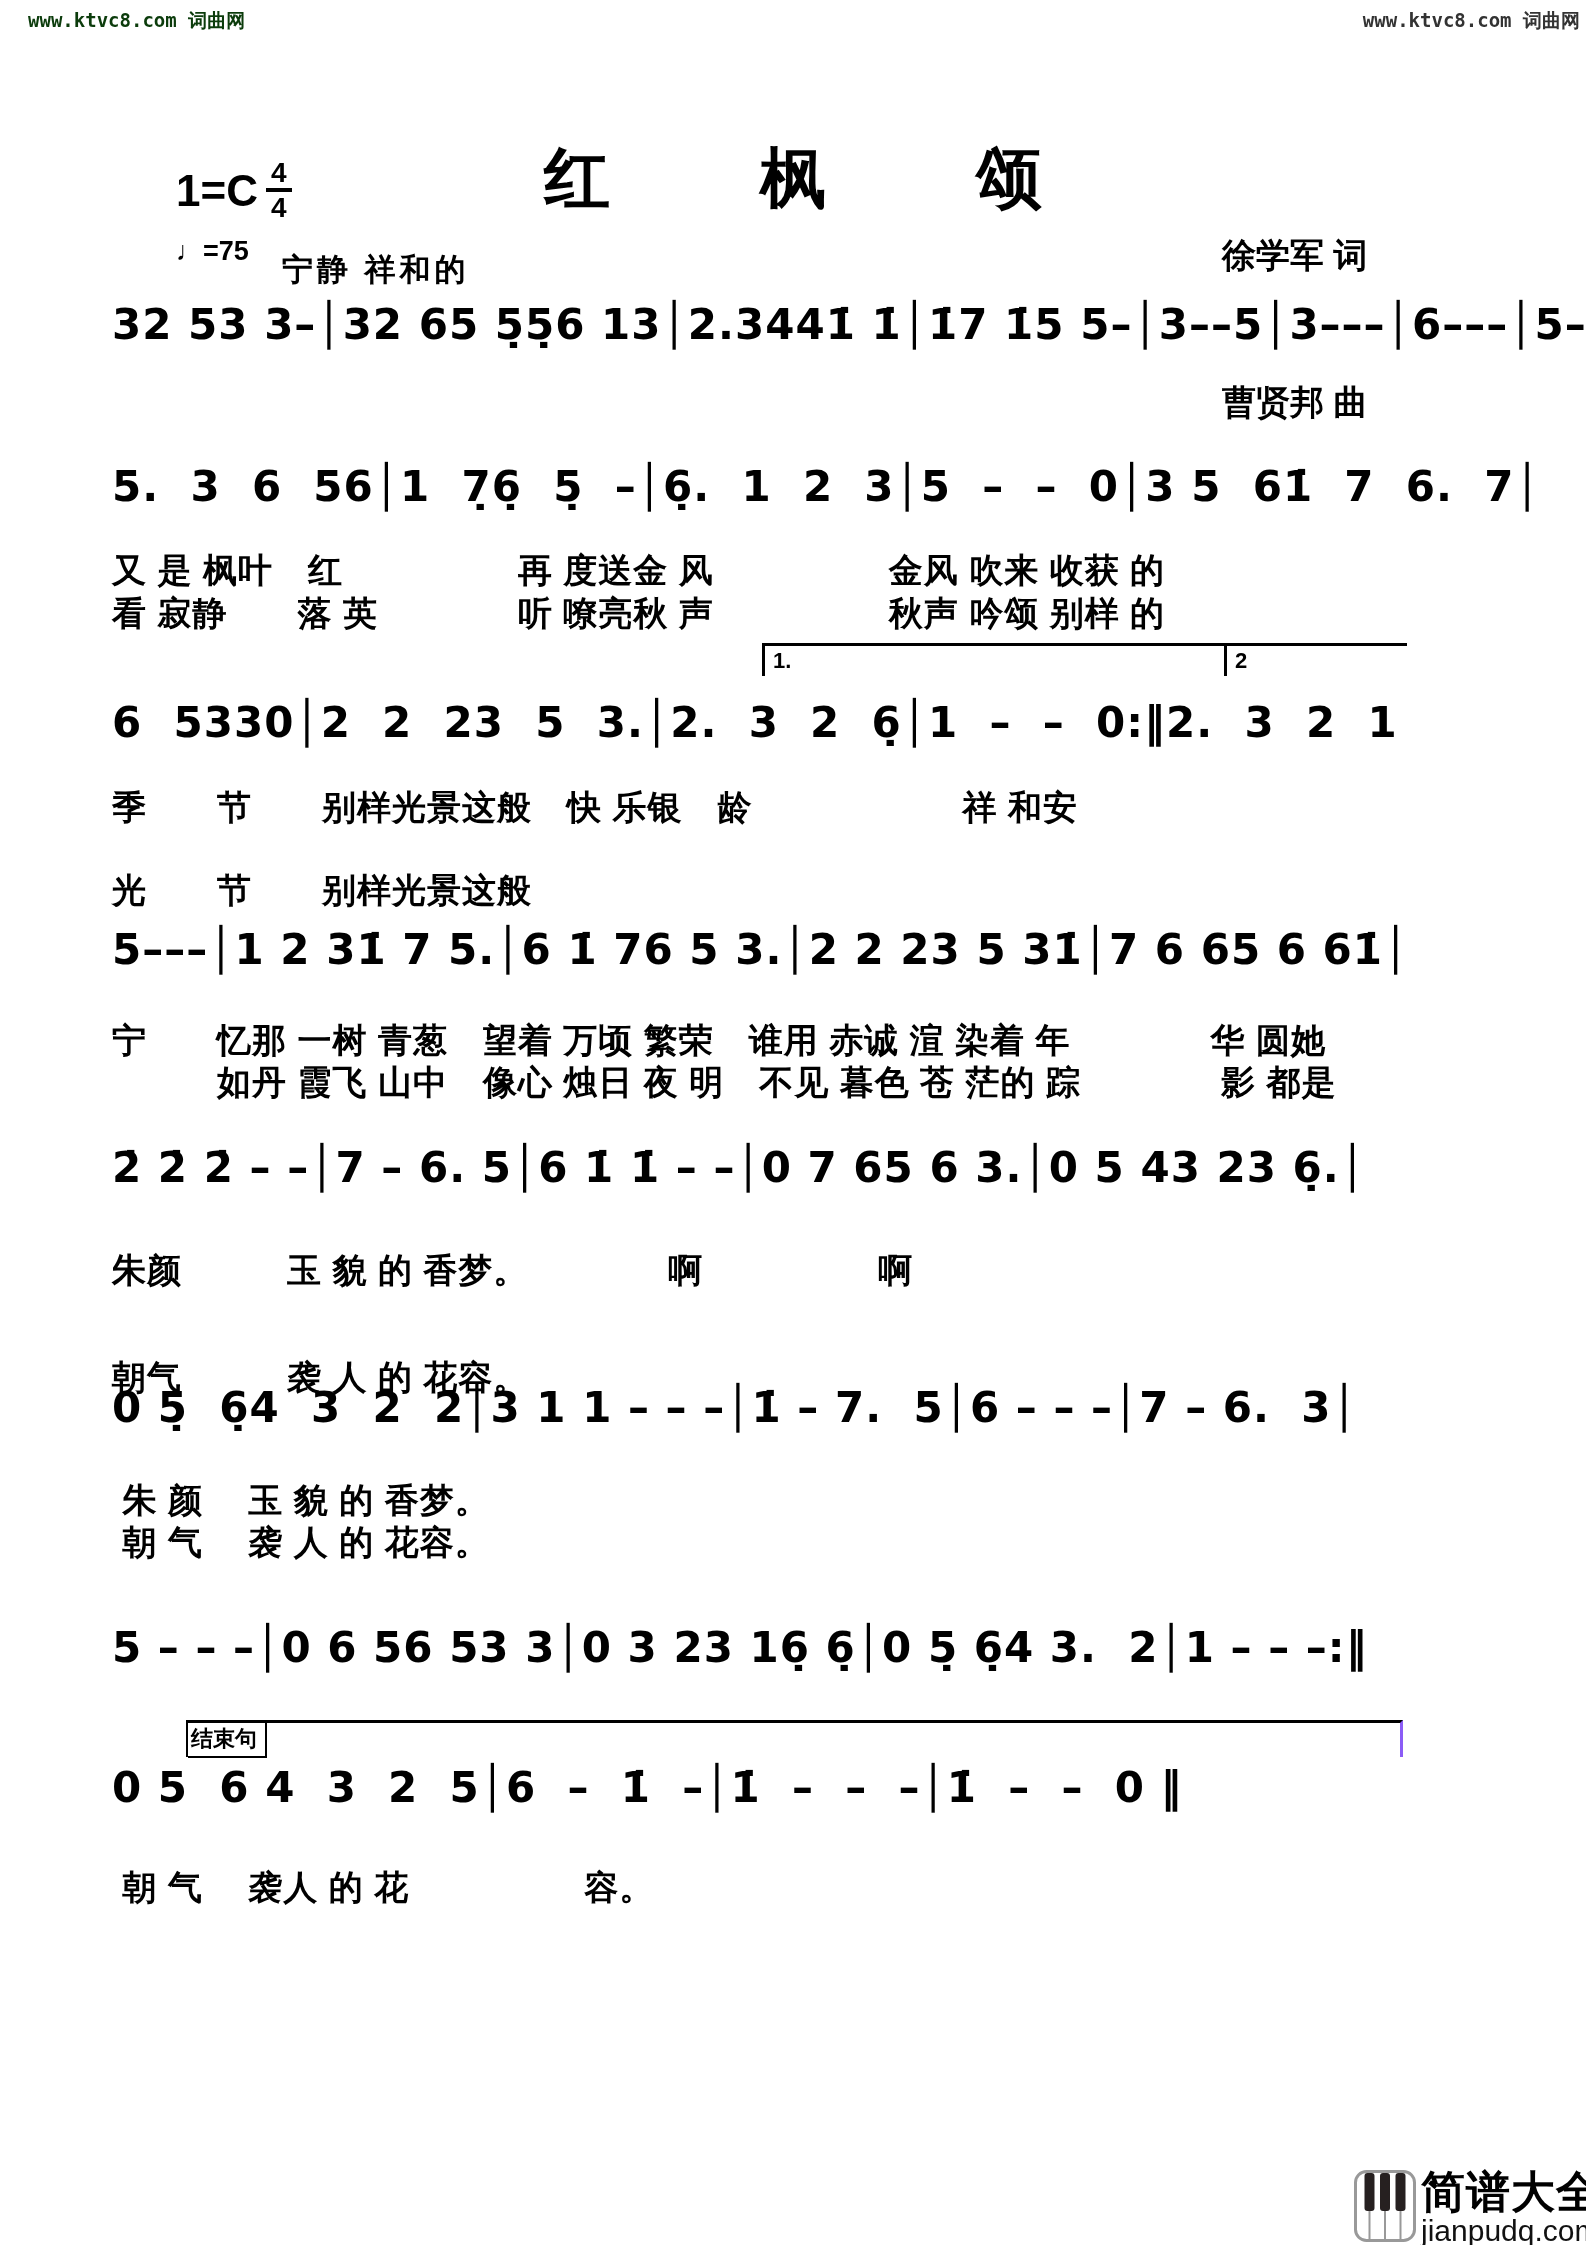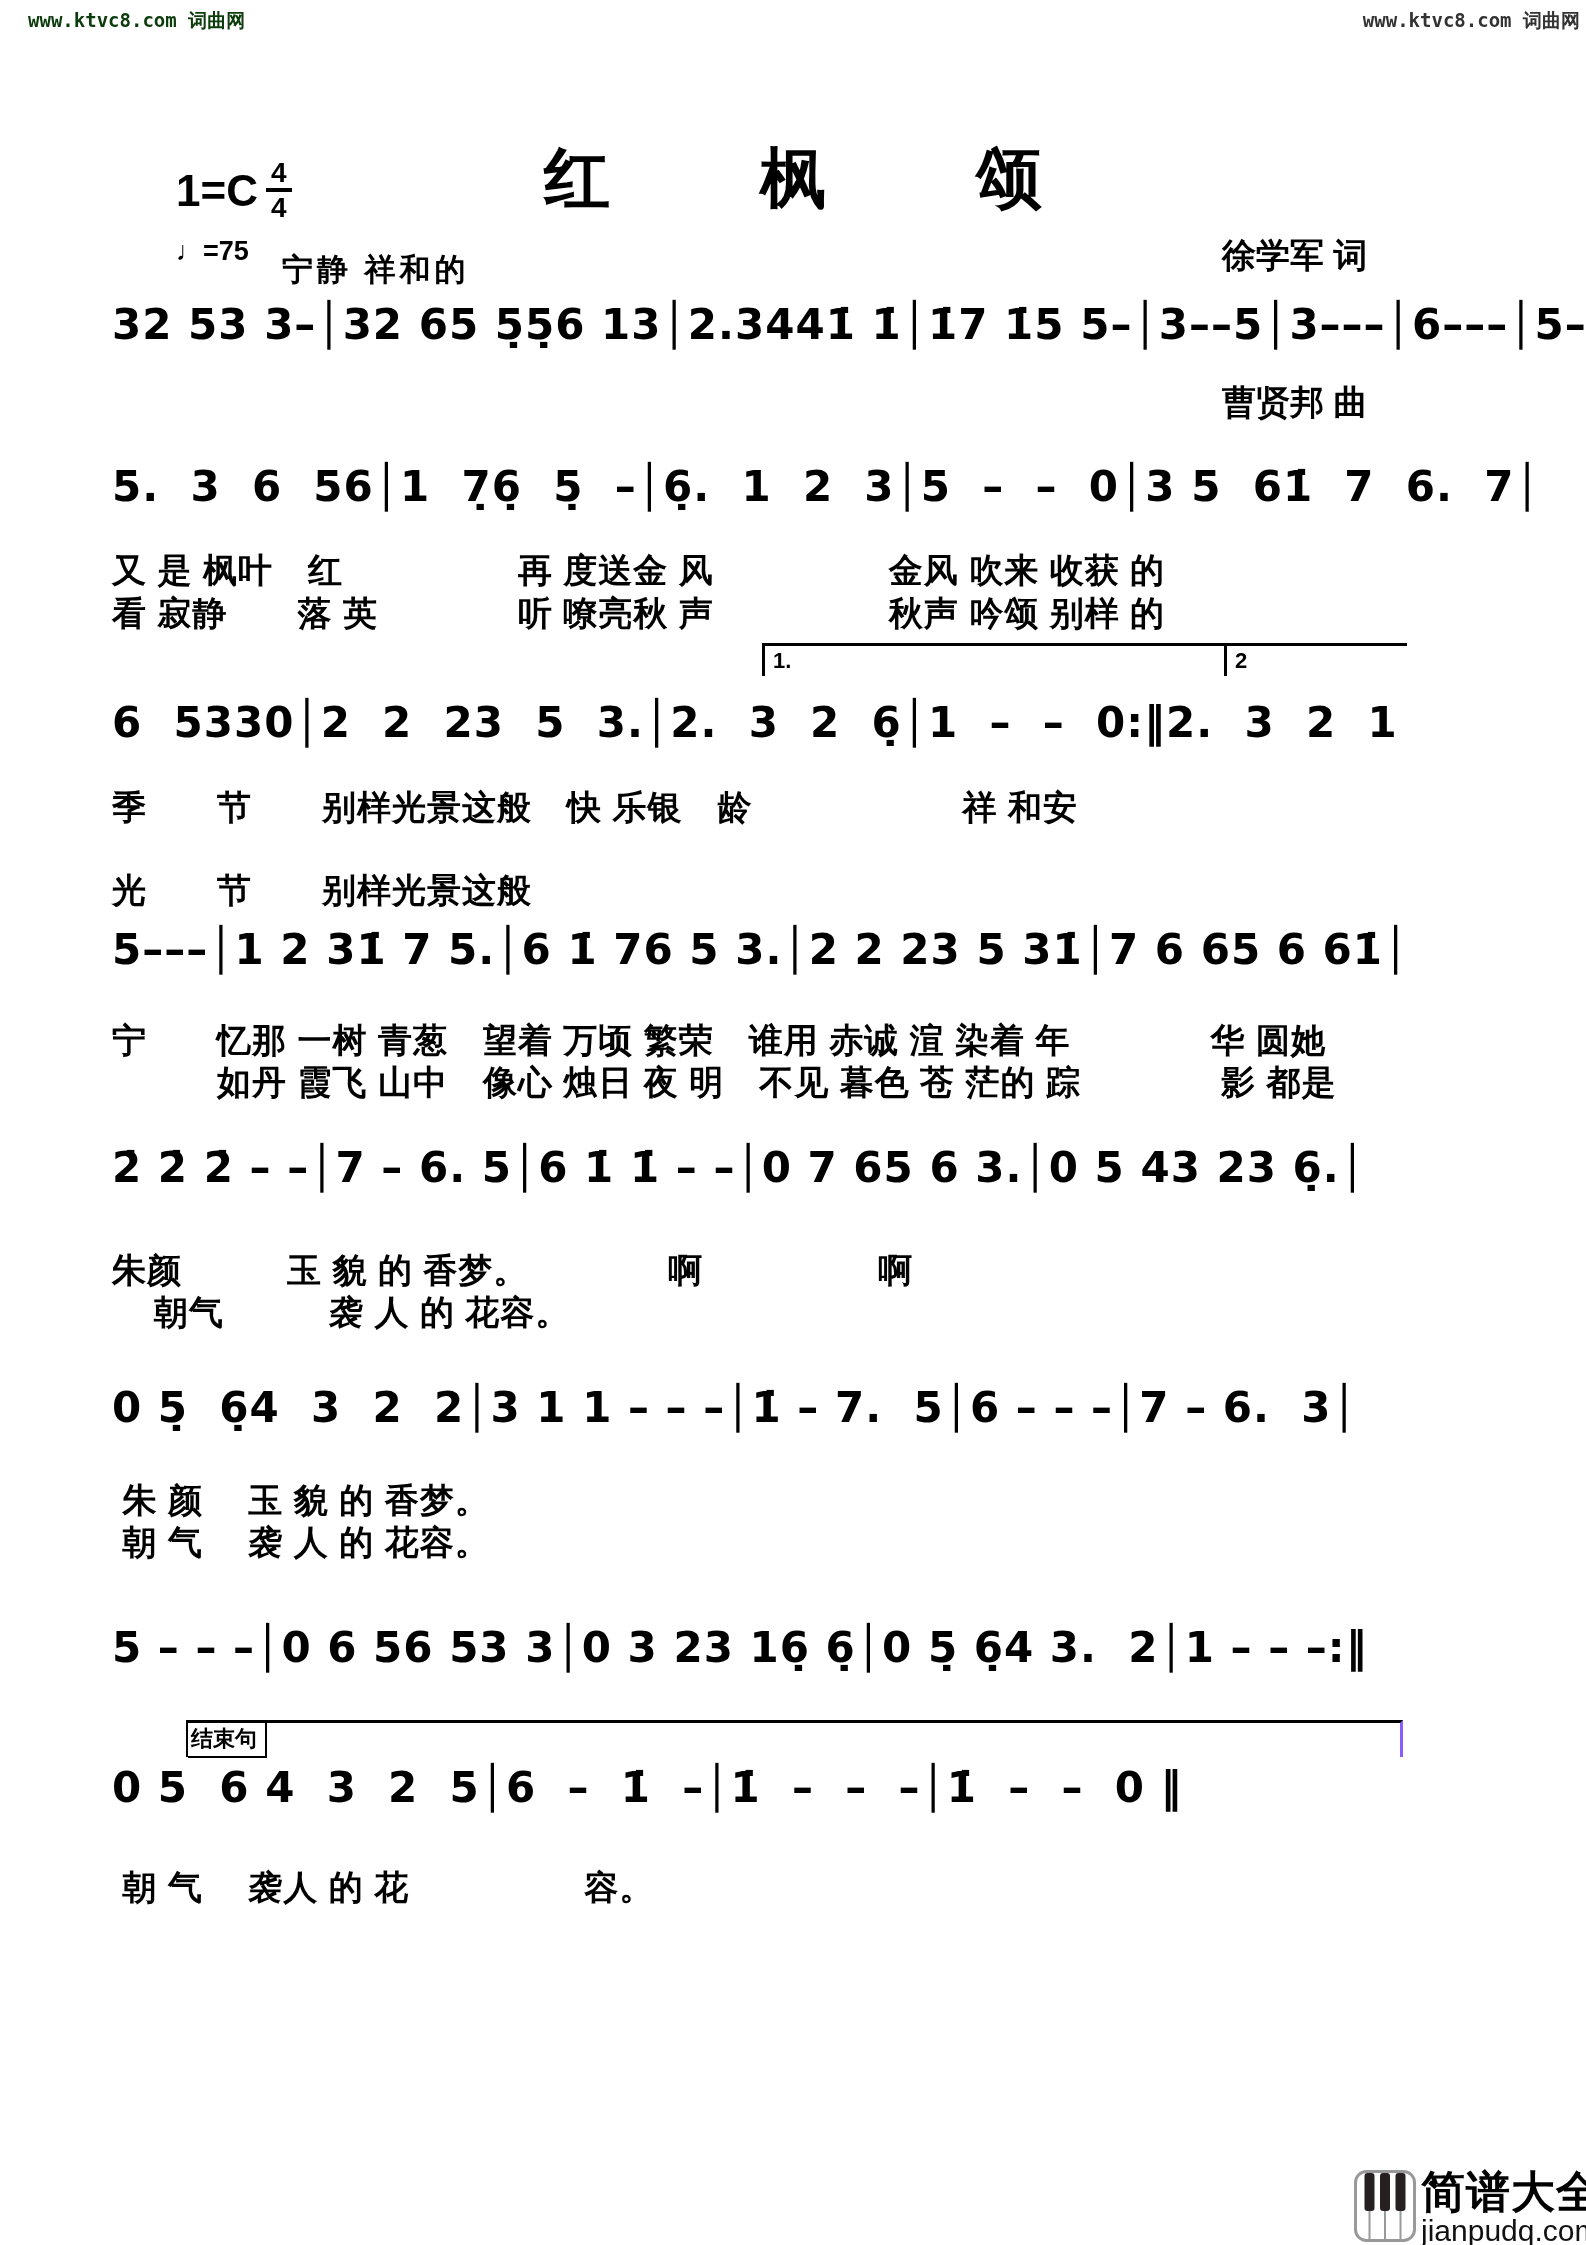--- a/index.html
+++ b/index.html
@@ -27,21 +27,21 @@
   
   .notes{
     left:112px;font-weight:bold;font-size:42px;white-space:pre;letter-spacing:1px;
     font-family:"DejaVu Sans","Liberation Sans",sans-serif;
   }
   .lyric{left:112px;font-weight:bold;font-size:34px;white-space:pre;letter-spacing:1px;}
   .n1{top:300px;} 
   .n2{top:462px;} .l2a{top:548px;} .l2b{top:591px;}
   .n3{top:698px;} .l3a{top:785px;} .l3b{top:828px;margin-top:40px;}
   .n4{top:925px;} .l4a{top:1018px;} .l4b{top:1060px;}
-  .n5{top:1143px;} .l5a{top:1248px;} .l5b{top:1290px;margin-left:42px;}
+  .n5{top:1143px;} .l5a{top:1248px;} .l5b{top:1355px;}
   .n6{top:1383px;} .l6a{top:1478px;} .l6b{top:1520px;}
   .n7{top:1623px;}
   .n8{top:1763px;} .l8a{top:1865px;}
   
   .volta{height:30px;border-top:3px solid #000;border-left:3px solid #000;}
   .volta1{left:762px;top:643px;width:462px;}
   .volta2{left:1224px;top:643px;width:180px;}
   .volta-label{display:inline-block;font-size:22px;font-weight:bold;padding:2px 0 0 8px;}
   
   .endbracket{left:186px;top:1720px;width:1212px;height:34px;border-top:3px solid #000;border-left:2px solid #000;border-right:3px solid #8b5cf6;}

